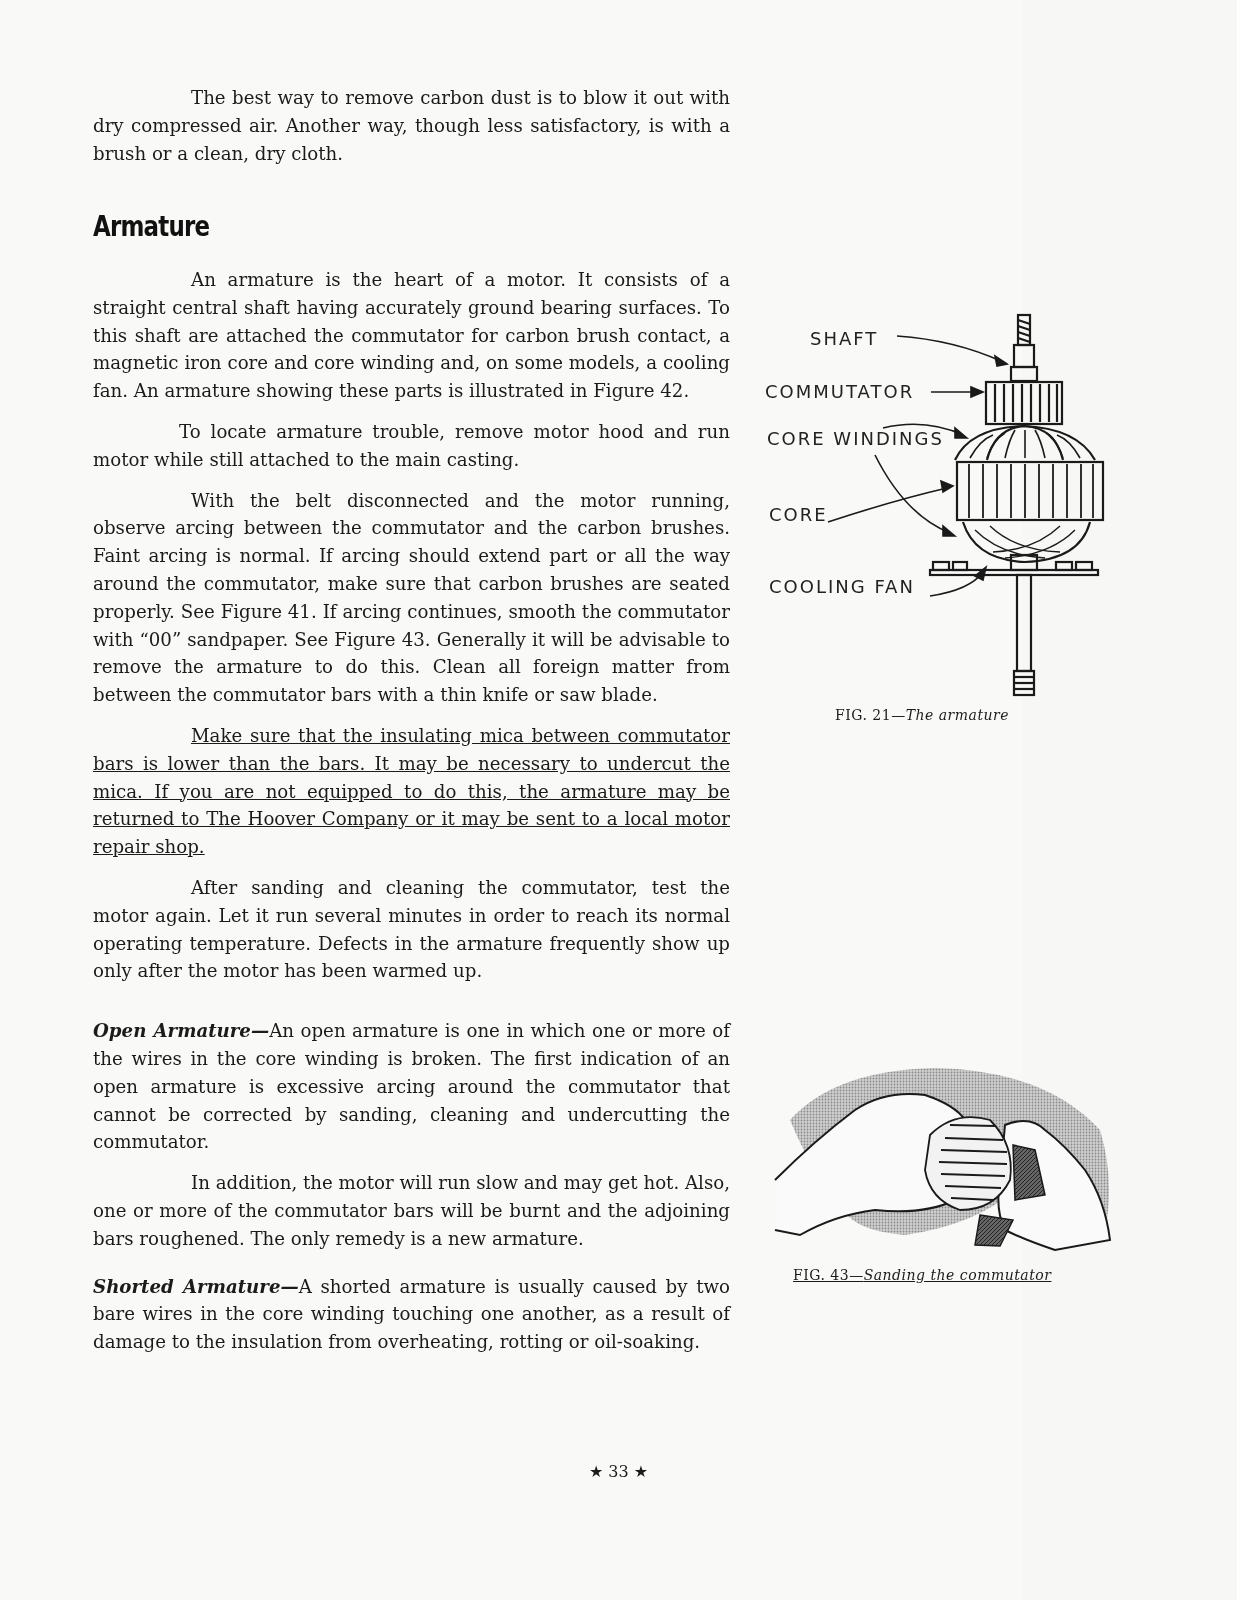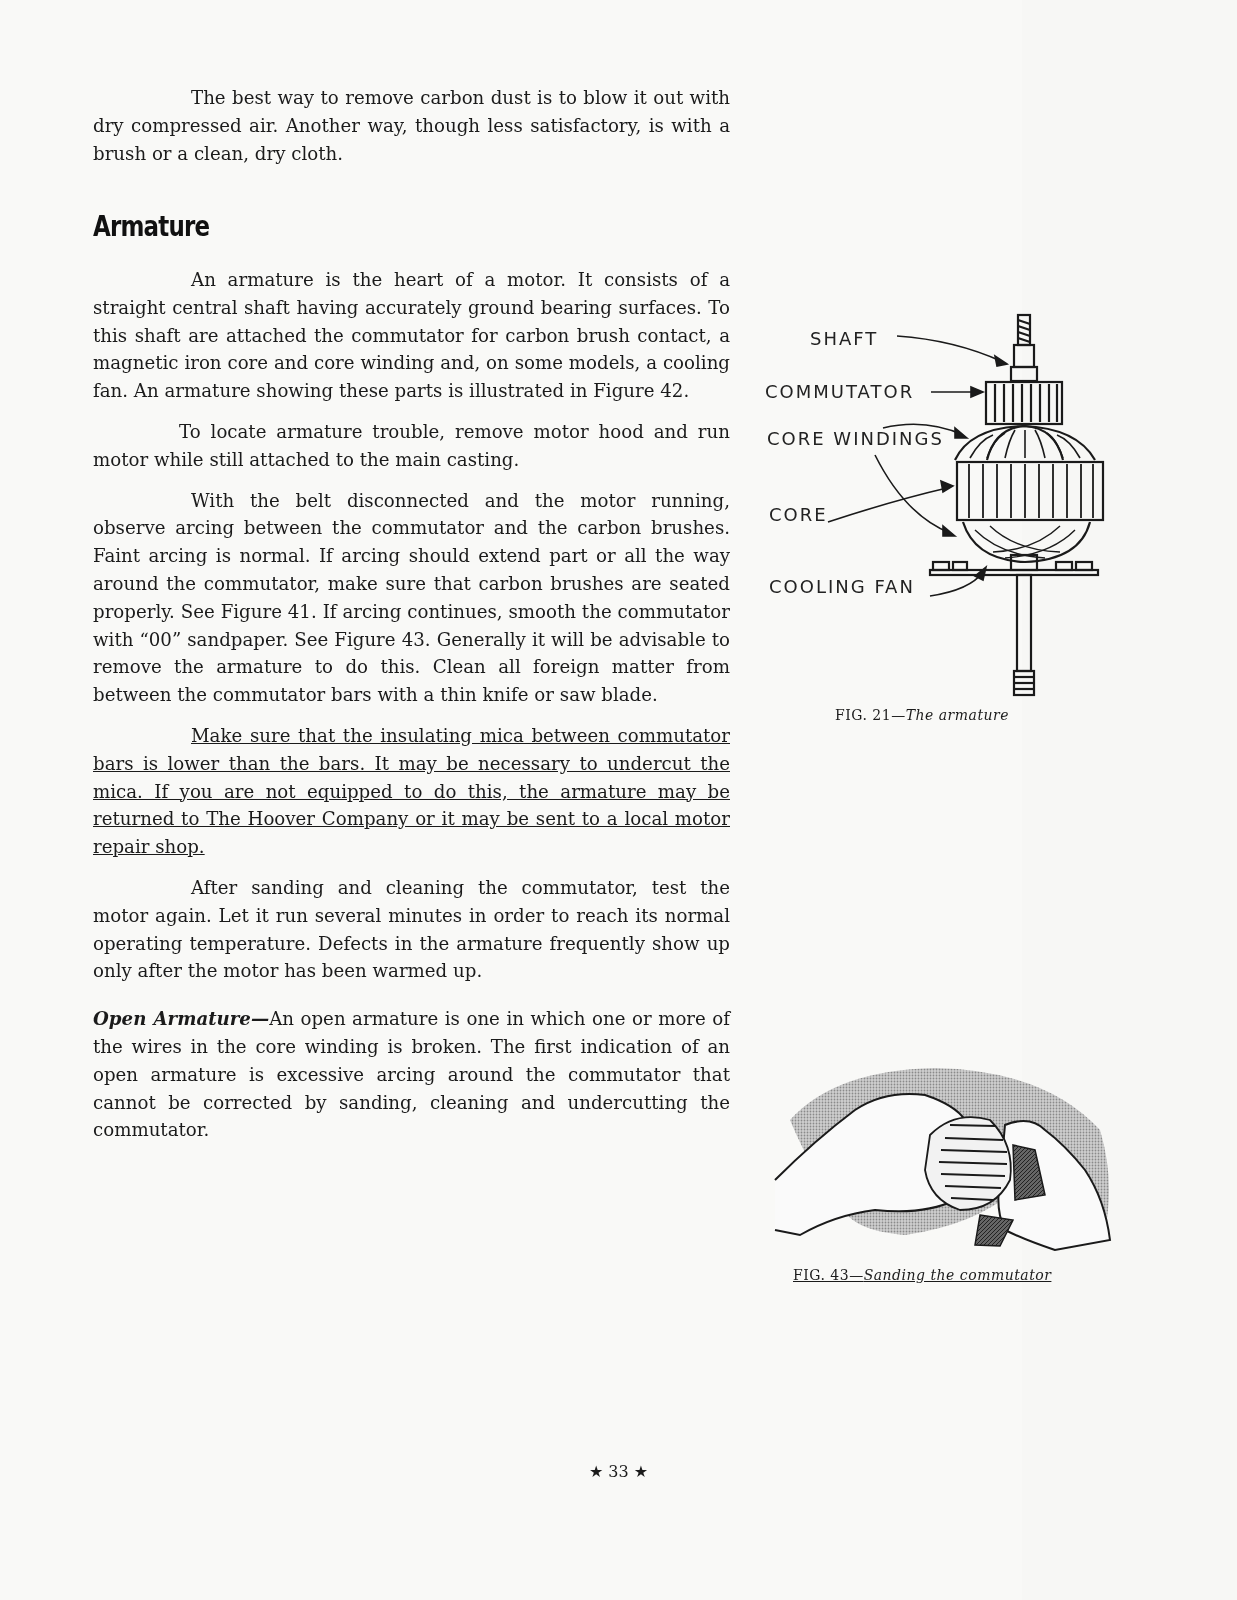--- a/index.html
+++ b/index.html
@@ -30,22 +30,24 @@
 
   <h2 class="section">Armature</h2>
 
   <div class="col" style="top:266px;">
     <p class="body indent">An armature is the heart of a motor. It consists of a straight central shaft having accurately ground bearing surfaces. To this shaft are attached the commutator for carbon brush contact, a magnetic iron core and core winding and, on some models, a cooling fan. An armature showing these parts is illustrated in Figure 42.</p>
     <p class="body indent" style="margin-top:13px; text-indent:86px;">To locate armature trouble, remove motor hood and run motor while still attached to the main casting.</p>
     <p class="body indent" style="margin-top:13px;">With the belt disconnected and the motor running, observe arcing between the commutator and the carbon brushes. Faint arcing is normal. If arcing should extend part or all the way around the commutator, make sure that carbon brushes are seated properly. See Figure 41. If arcing continues, smooth the commutator with “00” sandpaper. See Figure 43. Generally it will be advisable to remove the armature to do this. Clean all foreign matter from between the commutator bars with a thin knife or saw blade.</p>
     <p class="body indent" style="margin-top:13px;text-decoration:underline;">Make sure that the insulating mica between commutator bars is lower than the bars. It may be necessary to undercut the mica. If you are not equipped to do this, the armature may be returned to The Hoover Company or it may be sent to a local motor repair shop.</p>
     <p class="body indent" style="margin-top:13px;">After sanding and cleaning the commutator, test the motor again. Let it run several minutes in order to reach its normal operating temperature. Defects in the armature frequently show up only after the motor has been warmed up.</p>
 
-    <p class="body" style="margin-top:20px;"><span class="runin">Open Armature—</span><span>An open armature is one in which one or more of the wires in the core winding is broken. The first indication of an open armature is excessive arcing around the commutator that cannot be corrected by sanding, cleaning and undercutting the commutator.</span></p>
+    <p class="body" style="margin-top:32px;"><span class="runin">Open Armature—</span><span>An open armature is one in which one or more of the wires in the core winding is broken. The first indication of an open armature is excessive arcing around the commutator that cannot be corrected by sanding, cleaning and undercutting the commutator.</span></p>
+    <p class="body indent" style="margin-top:13px;">In addition, the motor will run slow and may get hot. Also, one or more of the commutator bars will be burnt and the adjoining bars roughened. The only remedy is a new armature.</p>
 
+    <p class="body" style="margin-top:20px;"><span class="runin">Shorted Armature—</span><span>A shorted armature is usually caused by two bare wires in the core winding touching one another, as a result of damage to the insulation from overheating, rotting or oil-soaking.</span></p>
   </div>
 
   <svg class="fig" style="left:755px; top:300px;" width="360" height="400" viewBox="0 0 360 400">
     <g stroke="#1a1a1a" fill="none" stroke-width="2.2">
       <rect x="263" y="15" width="12" height="30"></rect>
       <line x1="263" y1="20" x2="275" y2="24"></line>
         <line x1="263" y1="26" x2="275" y2="30"></line>
         <line x1="263" y1="32" x2="275" y2="36"></line>
         <line x1="263" y1="38" x2="275" y2="42"></line>
       <rect x="259" y="45" width="20" height="22"></rect>

